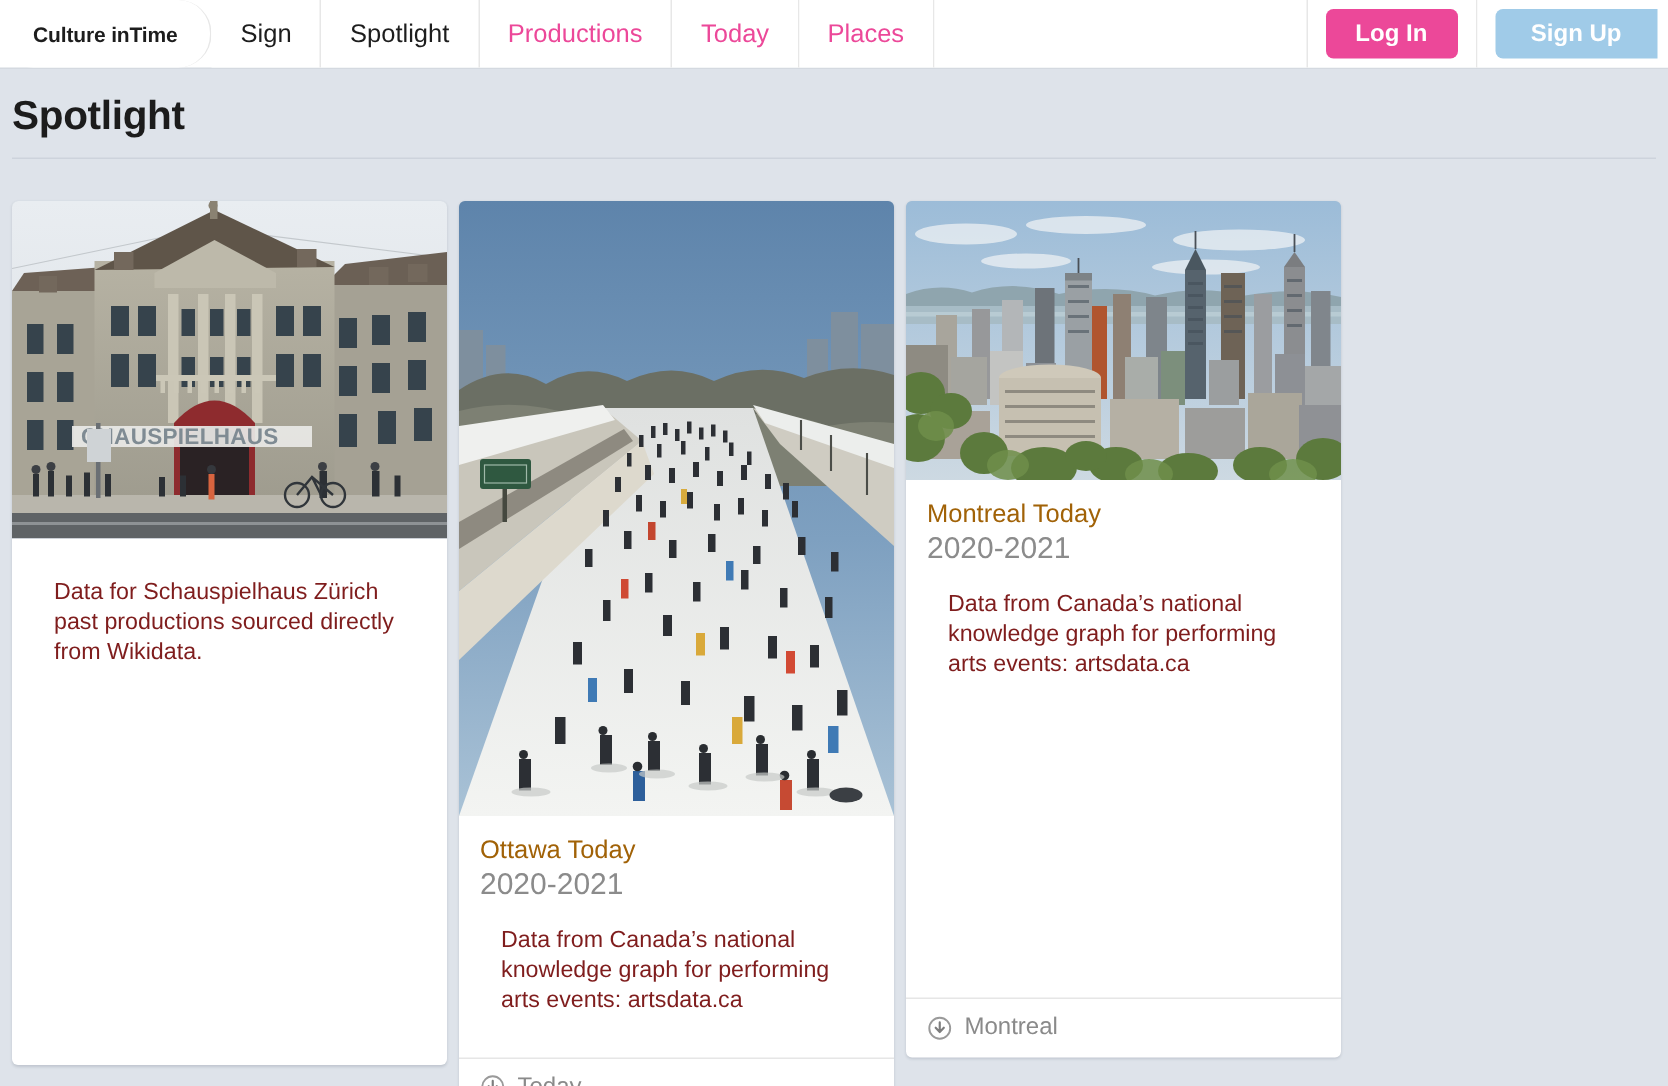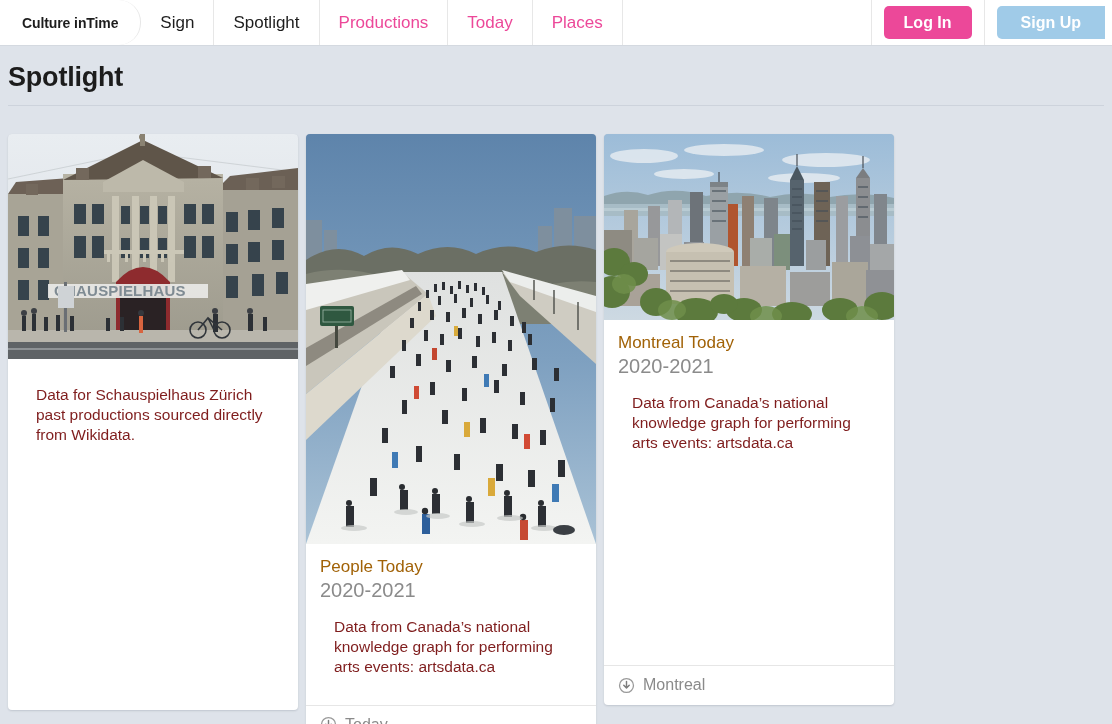--- a/index.html
+++ b/index.html
@@ -455,21 +455,21 @@
           <ellipse cx="166" cy="390" rx="13" ry="3"></ellipse>
             <ellipse cx="204" cy="384" rx="13" ry="3"></ellipse>
           <ellipse cx="238" cy="394" rx="13" ry="3"></ellipse>
             <ellipse cx="48" cy="394" rx="13" ry="3"></ellipse>
         </g>
 
         <ellipse cx="258" cy="396" rx="11" ry="5" fill="#3b3f44"></ellipse>
       </svg>
     </div>
     <div class="card-body">
-      <h3 class="card-title">People Today</h3>
+      <h3 class="card-title">Ottawa Today</h3>
       <div class="card-years">2020-2021</div>
       <p class="card-desc">Data from Canada’s national knowledge graph for performing arts events: artsdata.ca</p>
     </div>
     <div class="card-foot">
       <svg class="foot-icon" width="17" height="17" viewBox="0 0 20 20">
         <circle cx="10" cy="10" r="8.2" fill="none" stroke="#9a9a9a" stroke-width="1.5"></circle>
         <path d="M10 5.4 L10 12.4 M6.8 9.6 L10 13 L13.2 9.6" fill="none" stroke="#7d7d7d" stroke-width="1.7" stroke-linecap="round" stroke-linejoin="round"></path>
       </svg>
       <span class="foot-label">Today</span>
     </div>

